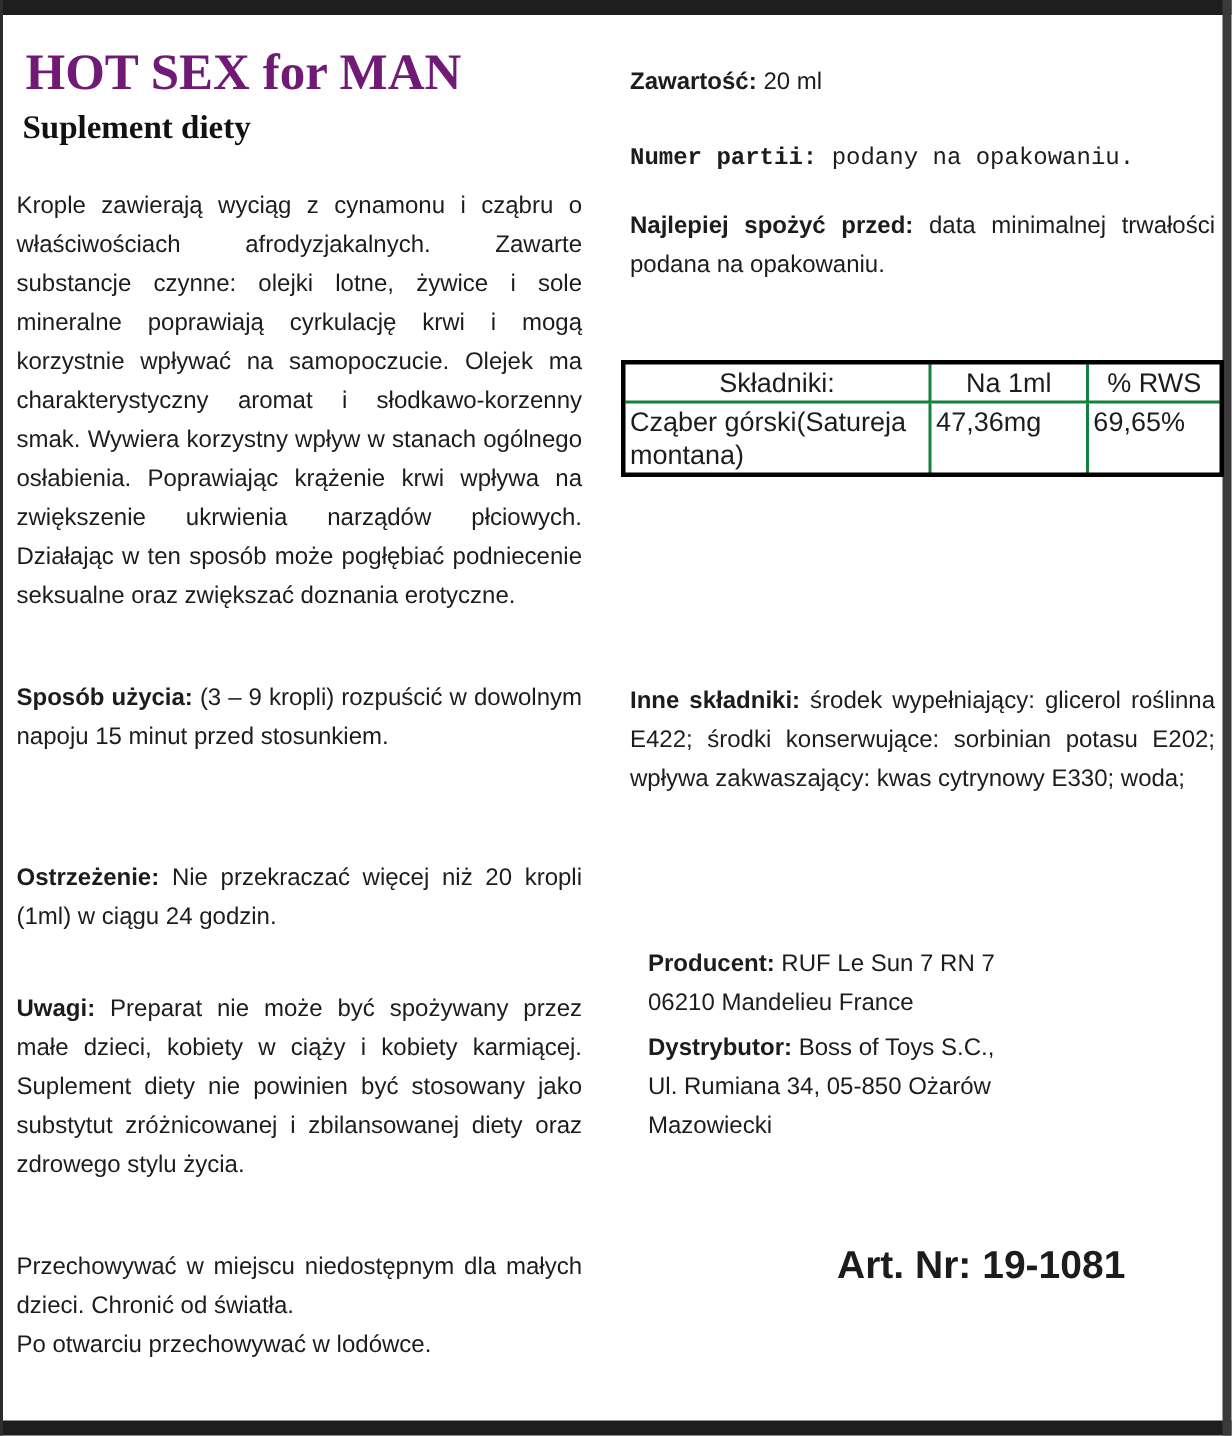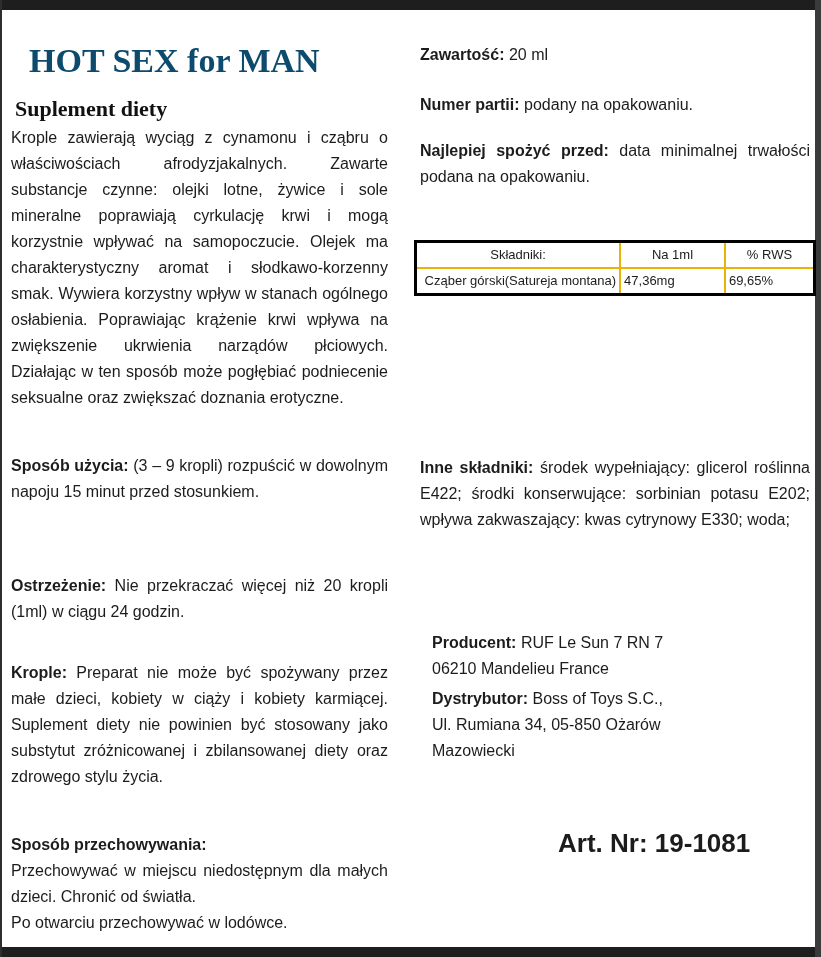--- a/index.html
+++ b/index.html
@@ -15,39 +15,39 @@
 
   .abs{position:absolute;}
   p{margin:0;font-size:16px;line-height:26px;}
   .just{text-align:justify;}
   b{font-weight:bold;}
   .pre{white-space:pre-line;}
   .center{text-align:left;}
 
   .title{
     font-family:"Liberation Serif",serif;font-weight:bold;
-    font-size:34px;line-height:38px;color:#0c4a6e;margin:16px;
+    font-size:34px;line-height:38px;color:#701a75;margin:4px;
   }
   .subtitle{
     font-family:"Liberation Serif",serif;font-weight:bold;
     font-size:22px;line-height:26px;color:#111;margin:4px 0 17px 2px;
   }
   .block-label{display:block;}
 
   table.ingredients{
     border-collapse:collapse;table-layout:fixed;width:402px;
     border:3px solid #000;
   }
   table.ingredients td,table.ingredients th{
-    border:2px solid #eab308;font-size:13px;line-height:22px;
+    border:2px solid #15803d;font-size:18px;line-height:22px;
     padding:1px 3px;vertical-align:top;font-weight:normal;margin-left:32px;
   }
   th.ing-head{font-weight:bold;text-align:center;}
   th.col-head{text-align:center;}
-  td.name-cell{text-align:right;}
+  td.name-cell{text-align:left;}
   td.val-cell{text-align:left;}
   td.star-cell{text-align:center;}
   td.foot-cell{text-align:left;}
 
   .artnr{font-size:26px;line-height:30px;font-weight:bold;}
 </style>
 </head>
 <body>
 
 <div class="top-bar"></div>
@@ -59,28 +59,28 @@
   <h1 class="title">HOT SEX for MAN</h1>
   <h2 class="subtitle">Suplement diety</h2>
 </div>
 
 <p class="abs just" style="left:11px;top:125px;width:377px;">Krople zawierają wyciąg z cynamonu i cząbru o właściwościach afrodyzjakalnych. Zawarte substancje czynne: olejki lotne, żywice i sole mineralne poprawiają cyrkulację krwi i mogą korzystnie wpływać na samopoczucie. Olejek ma charakterystyczny aromat i słodkawo-korzenny smak. Wywiera korzystny wpływ w stanach ogólnego osłabienia. Poprawiając krążenie krwi wpływa na zwiększenie ukrwienia narządów płciowych. Działając w ten sposób może pogłębiać podniecenie seksualne oraz zwiększać doznania erotyczne.</p>
 
 <p class="abs just" style="left:11px;top:453px;width:377px;"><b>Sposób użycia:</b> <span>(3 – 9 kropli) rozpuścić w dowolnym napoju 15 minut przed stosunkiem.</span></p>
 
 <p class="abs just" style="left:11px;top:573px;width:377px;"><b>Ostrzeżenie:</b> <span>Nie przekraczać więcej niż 20 kropli (1ml) w ciągu 24 godzin.</span></p>
 
-<p class="abs just" style="left:11px;top:660px;width:377px;"><b>Krople:</b> <span>Preparat nie może być spożywany przez małe dzieci, kobiety w ciąży i kobiety karmiącej. Suplement diety nie powinien być stosowany jako substytut zróżnicowanej i zbilansowanej diety oraz zdrowego stylu życia.</span></p>
+<p class="abs just" style="left:11px;top:660px;width:377px;"><b>Uwagi:</b> <span>Preparat nie może być spożywany przez małe dzieci, kobiety w ciąży i kobiety karmiącej. Suplement diety nie powinien być stosowany jako substytut zróżnicowanej i zbilansowanej diety oraz zdrowego stylu życia.</span></p>
 
-<p class="abs just" style="left:11px;top:832px;width:377px;"><b class="block-label">Sposób przechowywania:</b><span class="pre">Przechowywać w miejscu niedostępnym dla małych dzieci. Chronić od światła.
+<p class="abs just" style="left:11px;top:832px;width:377px;"><span class="pre">Przechowywać w miejscu niedostępnym dla małych dzieci. Chronić od światła.
 Po otwarciu przechowywać w lodówce.</span></p>
 
 <p class="abs" style="left:420px;top:42px;width:390px;"><b>Zawartość:</b> <span>20 ml</span></p>
 
-<p class="abs" style="left:420px;top:92px;width:390px;"><b>Numer partii:</b> <span>podany na opakowaniu.</span></p>
+<p class="abs" style="left:420px;top:92px;width:390px;font-family:Liberation Mono, monospace;"><b>Numer partii:</b> <span>podany na opakowaniu.</span></p>
 
 <p class="abs just" style="left:420px;top:138px;width:390px;"><b>Najlepiej spożyć przed:</b> <span>data minimalnej trwałości podana na opakowaniu.</span></p>
 
 <table class="ingredients abs" style="left:414px;top:240px;">
   <colgroup>
       <col style="width:201px">
       <col style="width:103px">
       <col style="width:88px">
     </colgroup>
   <tbody>

